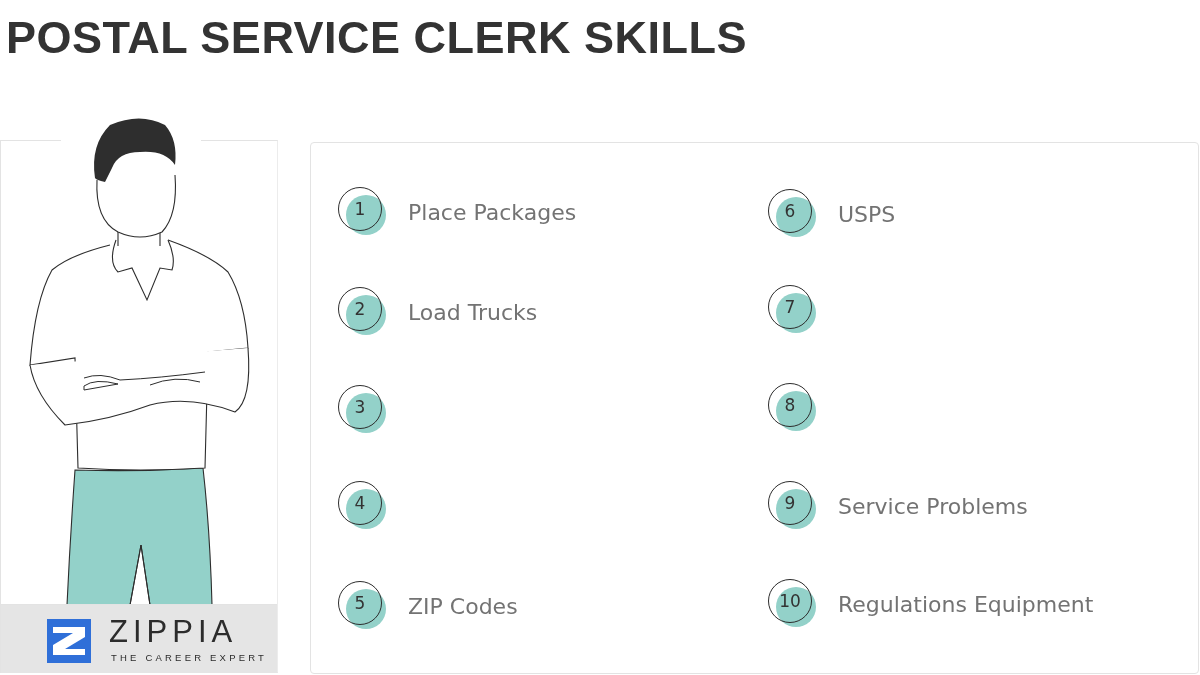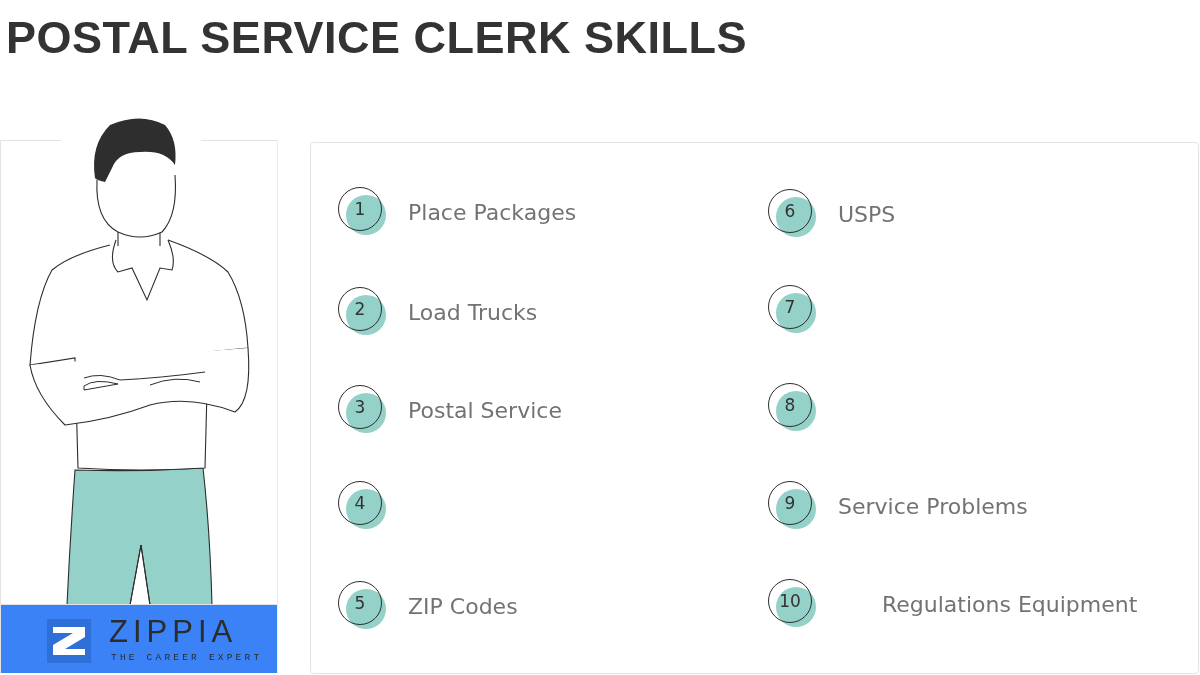--- a/index.html
+++ b/index.html
@@ -1,24 +1,24 @@
 <!DOCTYPE html>
 <html><head>
 <meta charset="utf-8">
 <style>
   html,body{margin:0;padding:0;}
   body{width:1200px;height:675px;background:#ffffff;position:relative;overflow:hidden;font-family:"DejaVu Sans","Liberation Sans",sans-serif;color:#2f2f2f;}
   .title{position:absolute;left:6px;top:12px;font-family:"Liberation Sans",sans-serif;font-weight:700;font-size:45px;letter-spacing:0.5px;color:#333333;margin:0;line-height:52px;}
   .left-card{position:absolute;left:0;top:140px;width:278px;height:533px;border:1px solid #e3e3e3;border-right:1px solid #ececec;background:#fff;box-sizing:border-box;}
   .left-card .top-gap{position:absolute;left:60px;top:-2px;width:140px;height:4px;background:#fff;}
   .figure{position:absolute;left:0;top:100px;width:280px;height:505px;}
-  .logo-bar{position:absolute;left:1px;top:604px;width:276px;height:68px;border-top:1px solid #e3e3e3;background:#3b82f6;}
+  .logo-bar{position:absolute;left:1px;top:604px;width:276px;height:68px;border-top:1px solid #e3e3e3;background:#e5e5e5;}
   .logo-mark{position:absolute;left:46px;top:14px;width:44px;height:44px;}
   .logo-text{position:absolute;left:108px;top:10px;font-family:"Liberation Sans",sans-serif;font-size:31px;letter-spacing:5px;color:#2c2c2c;line-height:34px;}
-  .logo-sub{position:absolute;left:110px;top:47px;font-family:Liberation Mono, monospace;font-size:9.5px;letter-spacing:3.2px;color:#2c2c2c;}
+  .logo-sub{position:absolute;left:110px;top:47px;font-family:Liberation Sans, sans-serif;font-size:9.5px;letter-spacing:3.2px;color:#2c2c2c;}
   .right-card{position:absolute;left:310px;top:142px;width:889px;height:532px;border:1px solid #e3e3e3;border-radius:4px;background:#fff;box-sizing:border-box;}
   .skill{position:absolute;height:50px;display:flex;align-items:center;}
   .badge{position:relative;width:50px;height:50px;margin-right:20px;flex:none;}
   .badge .blob{position:absolute;left:8px;top:8px;width:40px;height:40px;border-radius:50%;background:#93d1c9;}
   .badge .ring{position:absolute;left:0;top:0;width:44px;height:44px;border-radius:50%;border:1.3px solid #2d2d2d;box-sizing:border-box;display:flex;align-items:center;justify-content:center;font-family:"DejaVu Sans",sans-serif;font-size:17px;color:#333;}
   .skill-label{font-family:"DejaVu Sans",sans-serif;font-size:22px;color:#737373;white-space:nowrap;}
 </style>
 </head>
 <body>
 
@@ -72,21 +72,20 @@
       <div class="blob"></div>
       <div class="ring">2</div>
     </div>
   <span class="skill-label">Load Trucks</span>
 </div>
 <div class="skill" style="left:338px;top:385px;">
   <div class="badge">
       <div class="blob"></div>
       <div class="ring">3</div>
     </div>
-  <span class="skill-label">Postal Service</span>
 </div>
 <div class="skill" style="left:338px;top:481px;">
   <div class="badge">
       <div class="blob"></div>
       <div class="ring">4</div>
     </div>
 </div>
 <div class="skill" style="left:338px;top:581px;">
   <div class="badge">
       <div class="blob"></div>
@@ -114,19 +113,19 @@
       <div class="ring">8</div>
     </div>
 </div>
 <div class="skill" style="left:768px;top:481px;">
   <div class="badge">
       <div class="blob"></div>
       <div class="ring">9</div>
     </div>
   <span class="skill-label">Service Problems</span>
 </div>
-<div class="skill" style="left:768px;top:579px;gap:44px;">
+<div class="skill" style="left:768px;top:579px;">
   <div class="badge">
       <div class="blob"></div>
       <div class="ring">10</div>
     </div>
   <span class="skill-label">Regulations Equipment</span>
 </div>
 
 </body></html>

